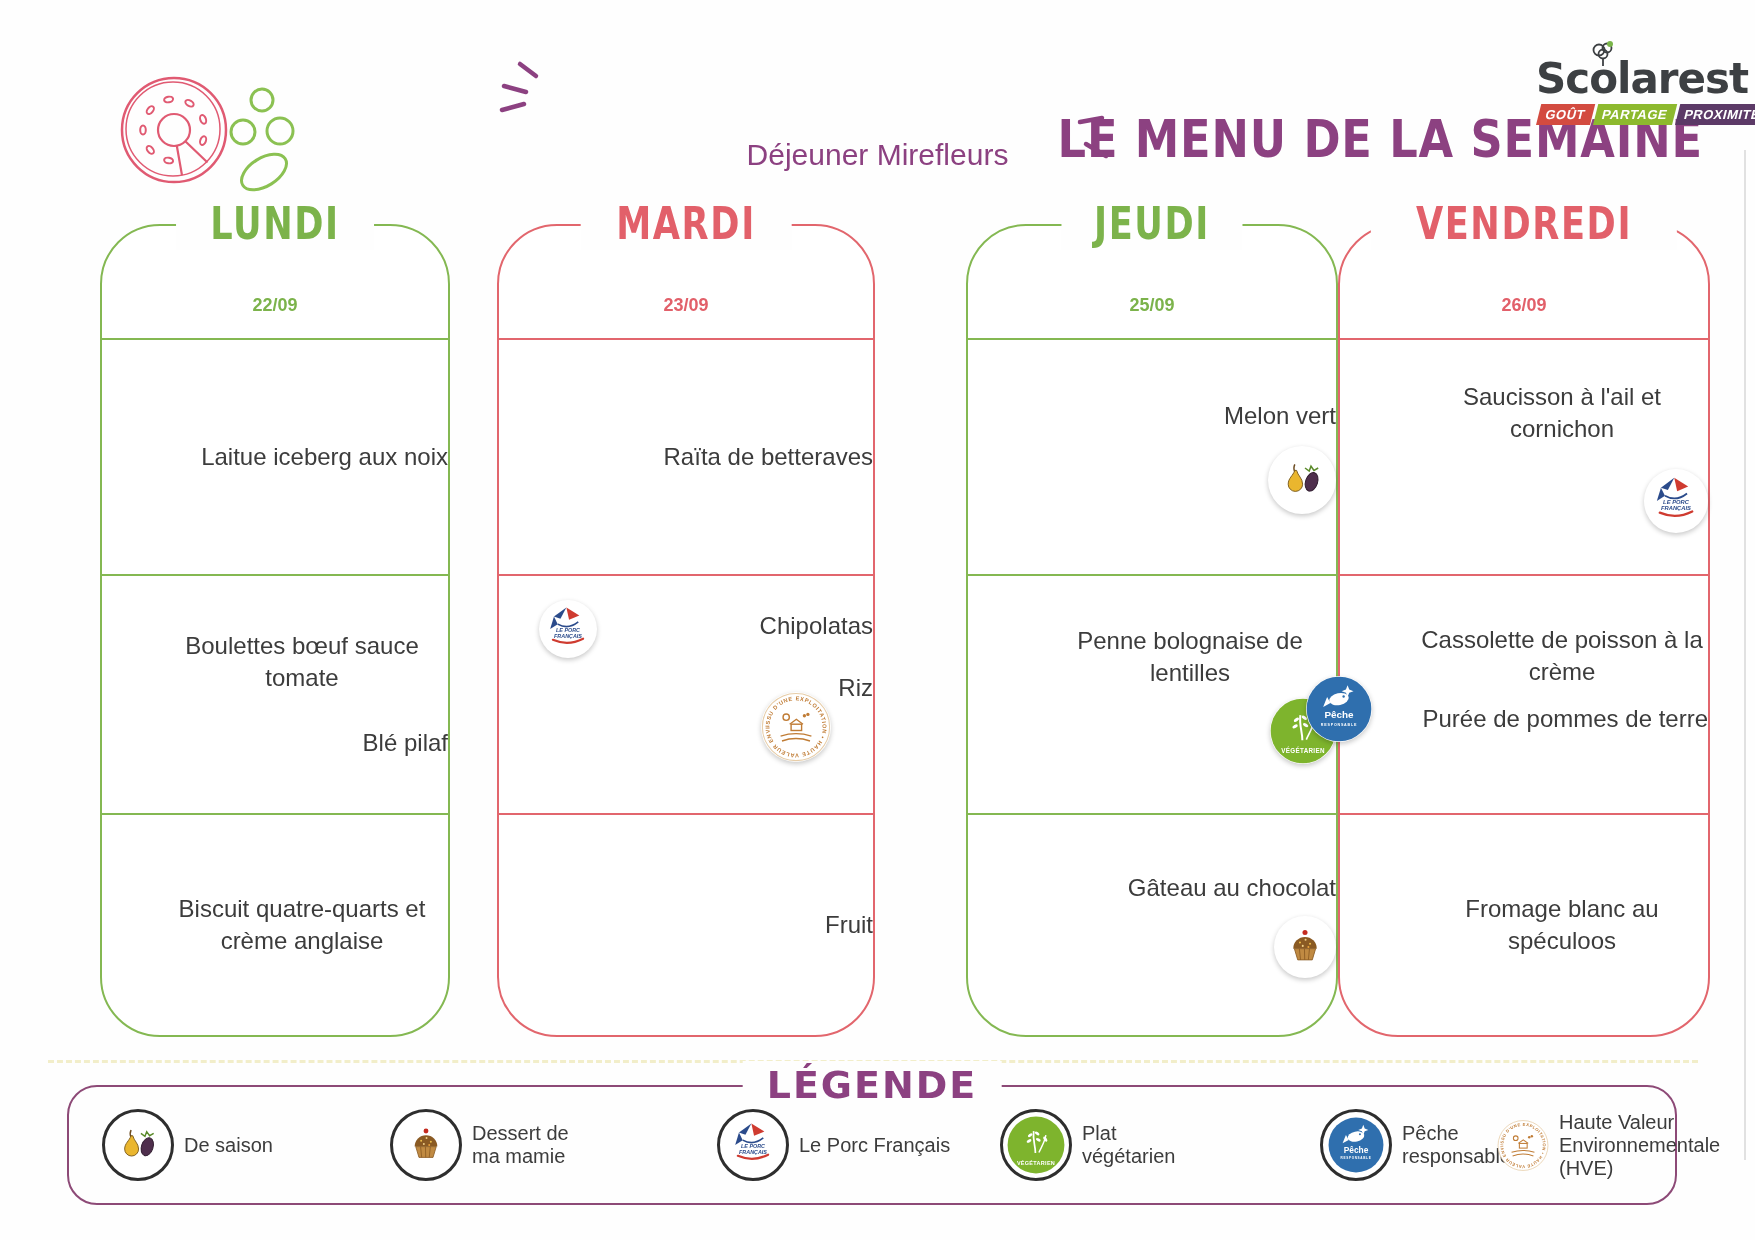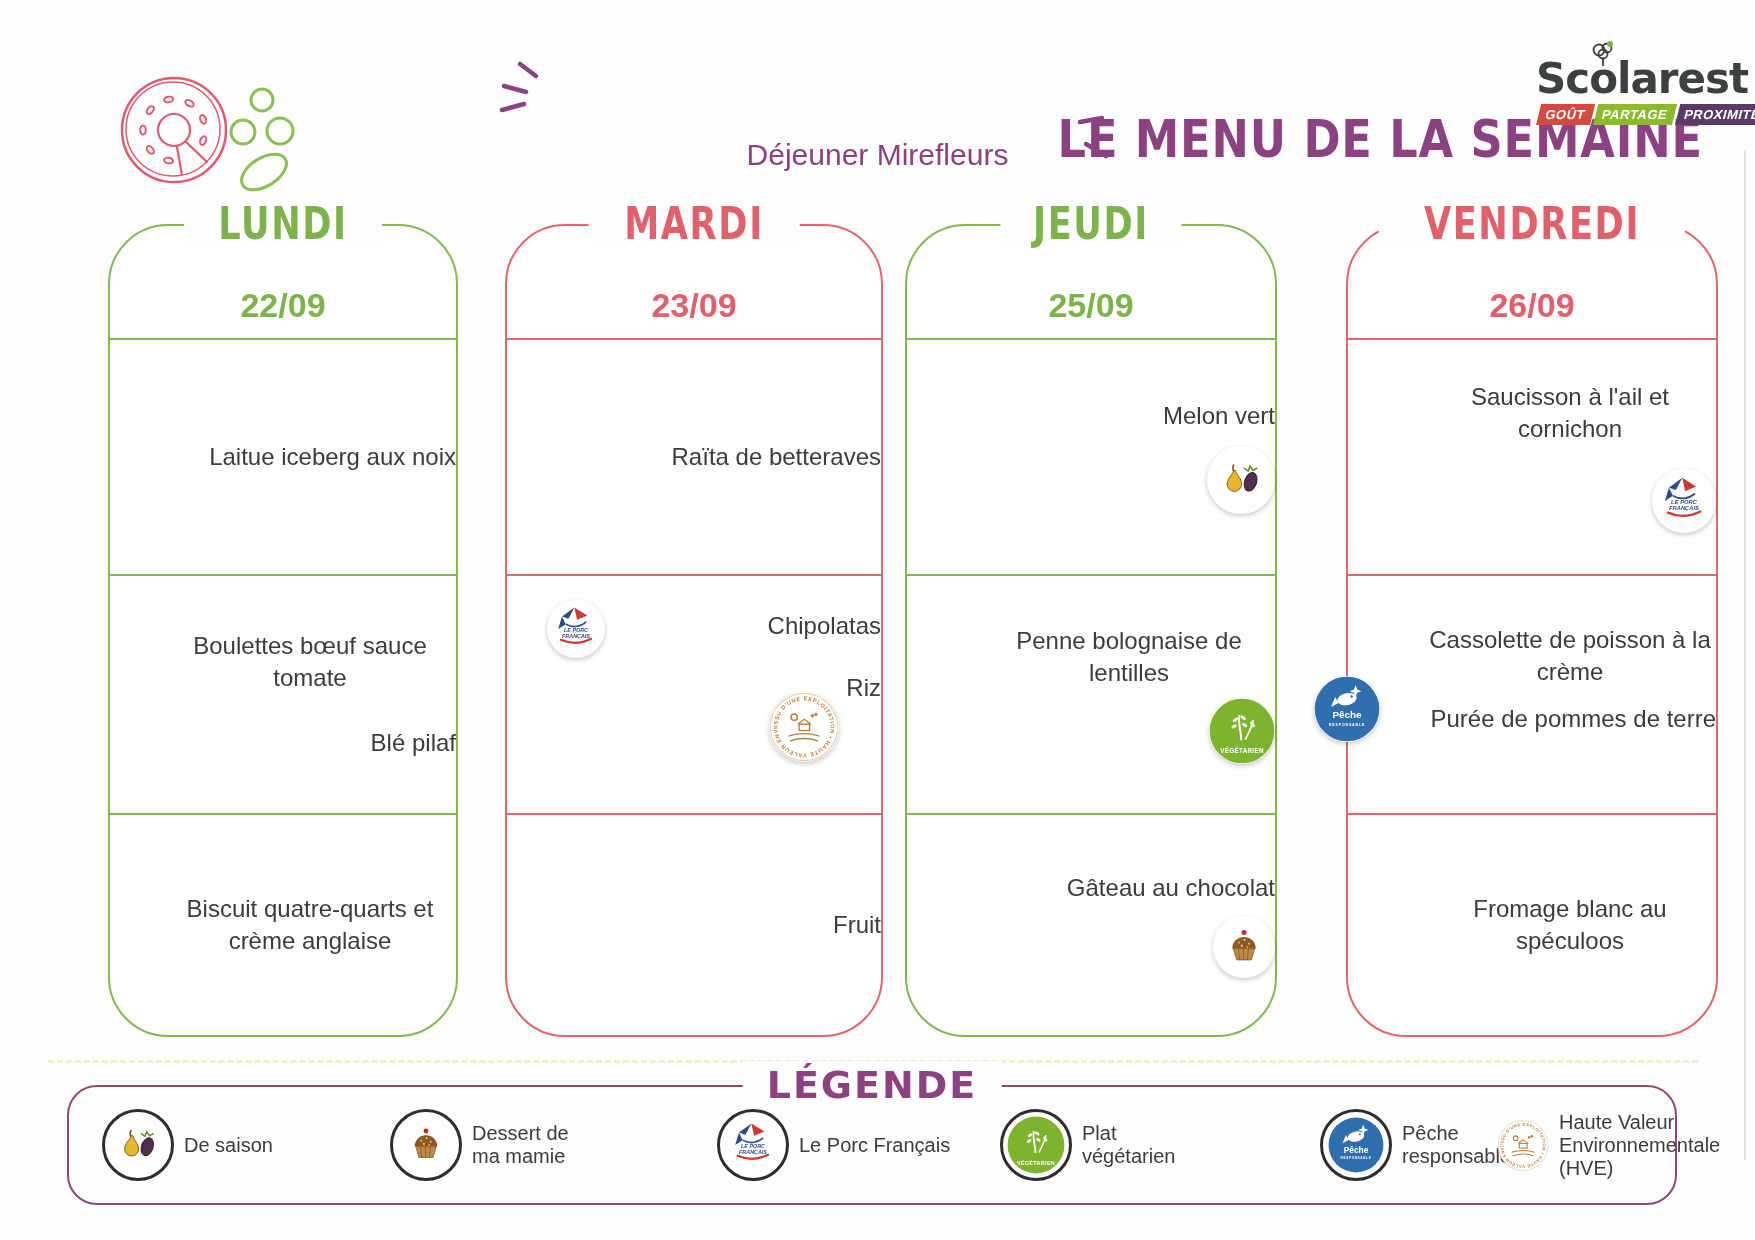--- a/index.html
+++ b/index.html
@@ -21,33 +21,33 @@
   .brand-tree{position:absolute;left:52px;top:-2px;}
   .brand-banner{display:flex;gap:3px;margin-top:4px;transform:skewX(-14deg);transform-origin:left bottom;}
   .brand-banner span{color:#fff;font-weight:bold;font-size:13px;letter-spacing:.5px;
                      padding:3px 7px;white-space:nowrap;}
   .tag-gout{background:#d34b40;}
   .tag-partage{background:#8db92e;}
   .tag-prox{background:#5c3a67;}
 
   
   .column{position:absolute;top:224px;height:813px;border:2px solid;border-radius:60px;
-          box-sizing:border-box;background:#fff;margin-left:8px;}
+          box-sizing:border-box;background:#fff;}
   .column.green{border-color:#84b852;}
   .column.pink{border-color:#e2666d;}
 
   .day{position:absolute;top:-28px;left:50%;transform:translateX(-50%);
        background:#fefefe;padding:0 18px;margin:0;white-space:nowrap;
        font-family:"DejaVu Sans",sans-serif;font-weight:bold;font-size:44px;letter-spacing:2px;line-height:52px;}
   .day .squeeze{display:inline-block;transform:scaleX(.8);}
   .column.green .day{color:#7cb34b;}
   .column.pink .day{color:#e2606a;}
 
   .date{height:112px;display:flex;align-items:center;justify-content:center;
-        padding-top:46px;box-sizing:border-box;font-weight:bold;font-size:34px;}
+        padding-top:46px;box-sizing:border-box;font-weight:bold;font-size:18px;}
   .column.green .date{color:#7cb34b;}
   .column.pink .date{color:#e2606a;}
 
   .sep{height:2px;width:100%;}
   .column.green .sep{background:#84b852;}
   .column.pink .sep{background:#e2666d;}
 
   .sec{position:relative;display:flex;flex-direction:column;align-items:flex-end;
        justify-content:center;box-sizing:border-box;}
   .sec.s1{height:234px;}
@@ -261,21 +261,21 @@
             <use href="#sym-hve"></use>
           </svg>
       </span>
     </div>
     <div class="sep"></div>
     <div class="sec s3">
       <div class="dish">Fruit</div>
     </div>
   </section>
 
-  <section class="column green" style="left:897px;width:372px">
+  <section class="column green" style="left:966px;width:372px">
     <h2 class="day"><span class="squeeze">JEUDI</span></h2>
     <div class="date">25/09</div>
     <div class="sep"></div>
     <div class="sec s1" style="gap:14px">
       <div class="dish">Melon vert</div>
       <span class="badge" style="width:68px;height:68px">
         <svg width="60" height="60">
             <use href="#sym-saison"></use>
           </svg>
       </span>

